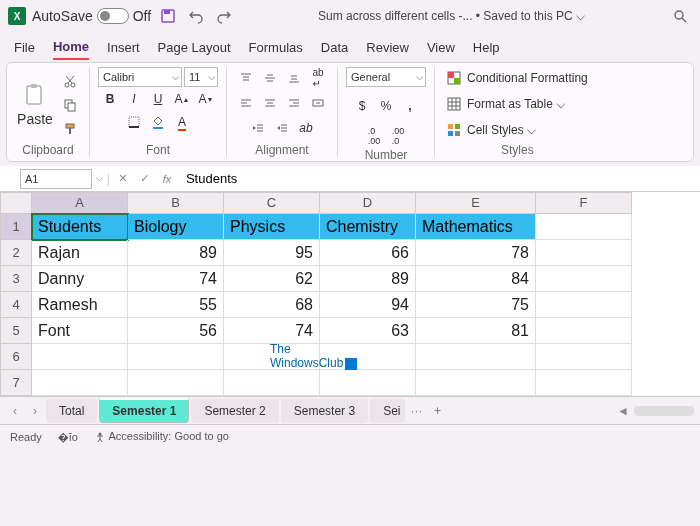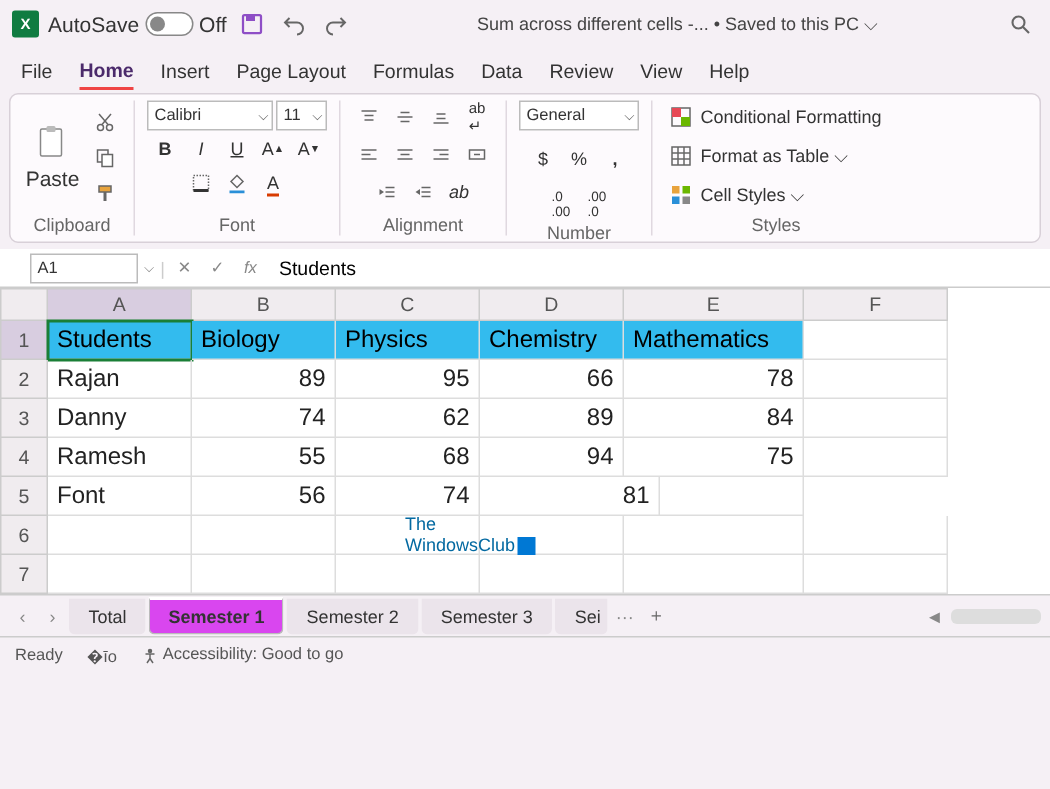--- a/index.html
+++ b/index.html
@@ -55,21 +55,21 @@
 .cell.header { background: #33bbee; color: #000; }
 .cell.num { text-align: right; }
 .cell.selected { outline: 2px solid #1a7f37; outline-offset: -1px; }
 .watermark { position: absolute; left: 270px; top: 150px; font-size: 12px; color: #0369a1; pointer-events: none; }
 .wm-logo { width: 12px; height: 12px; background: #0078d4; display: inline-block; vertical-align: middle; margin: 0 2px; }
 
 
 .sheets { height: 28px; display: flex; align-items: center; background: #f5f0f5; border-top: 1px solid #ccc; padding: 0 6px; gap: 2px; }
 .sheet-nav { width: 18px; text-align: center; color: #888; cursor: pointer; }
 .sheet-tab { padding: 4px 12px; font-size: 12px; border: 1px solid transparent; cursor: pointer; background: #ebe4eb; border-radius: 0 0 4px 4px; }
-.sheet-tab.active { background: #d946ef; border: 1px solid #bbb; border-top: 2px solid #fff; font-weight: 600; }
+.sheet-tab.active { background: #5eead4; border: 1px solid #bbb; border-top: 2px solid #fff; font-weight: 600; }
 .sheet-add { width: 20px; text-align: center; color: #666; cursor: pointer; }
 
 
 .status { height: 24px; display: flex; align-items: center; padding: 0 10px; gap: 16px; font-size: 11px; color: #555; background: #f5f0f5; border-top: 1px solid #ccc; }
 .spacer { flex: 1; }
 
 svg { display: block; }
 </style>
 </head>
 <body>
@@ -382,20 +382,21 @@
     <div class="cell num">68</div>
     <div class="cell num">94</div>
     <div class="cell num wide">75</div>
     <div class="cell"></div>
   </div>
   <div class="datarow">
     <div class="rowhead">5</div>
     <div class="cell">Font</div>
     <div class="cell num">56</div>
     <div class="cell num">74</div>
+    <div class="cell num">63</div>
     <div class="cell num wide">81</div>
     <div class="cell"></div>
   </div>
   <div class="datarow">
     <div class="rowhead">6</div>
     <div class="cell"></div>
       <div class="cell"></div>
       <div class="cell"></div>
       <div class="cell"></div>
       <div class="cell wide"></div>

